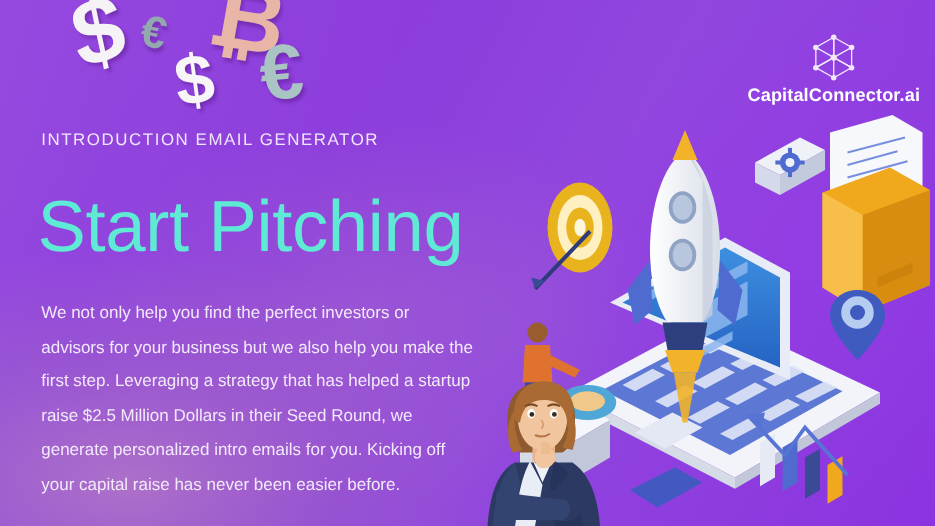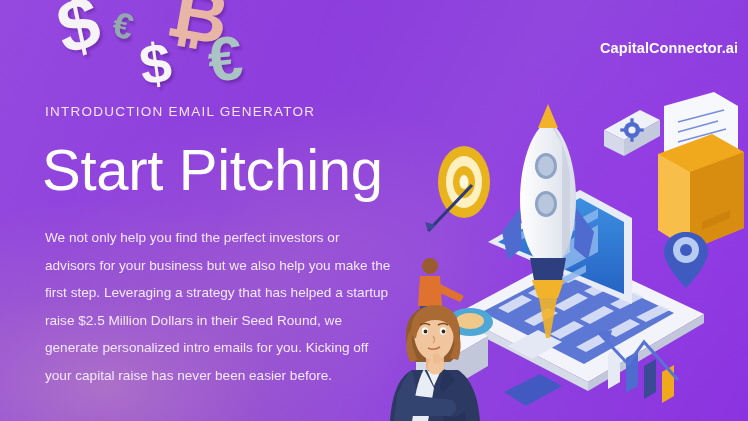--- a/index.html
+++ b/index.html
@@ -78,45 +78,45 @@
     color: #a9c4c2;
     transform: rotate(-6deg);
   }
 
   
   .logo {
     position: absolute;
     right: 14px; top: 26px;
     width: 134px;
     display: flex;
-    flex-direction: row;
+    flex-direction: column;
     align-items: center;
   }
   .logo-mark { width: 42px; height: 40px; display: block; opacity: .95; }
   .logo-word {
     margin-top: 3px;
     color: #ffffff;
     font-size: 14.5px;
     font-weight: 700;
     letter-spacing: .1px;
     white-space: nowrap;
   }
 
   
-  .copy { position: absolute; left: 45px; top: 104px; width: 360px; }
+  .copy { position: absolute; left: 33px; top: 104px; width: 360px; }
   .kicker {
     color: #f0e6fb;
     font-size: 13.5px;
     letter-spacing: 1.25px;
     font-weight: 400;
     margin: 0;
   }
   .headline {
-    margin: 20px 0 0 -3px;
-    color: #ffffff;
+    margin: 32px 0 0 -3px;
+    color: #5eead4;
     font-size: 58px;
     font-weight: 300;
     letter-spacing: -0.3px;
     line-height: 1.06;
     white-space: nowrap;
   }
   .body-copy {
     margin: 24px 0 0 0;
     color: #f2e9fb;
     font-size: 13.6px;

